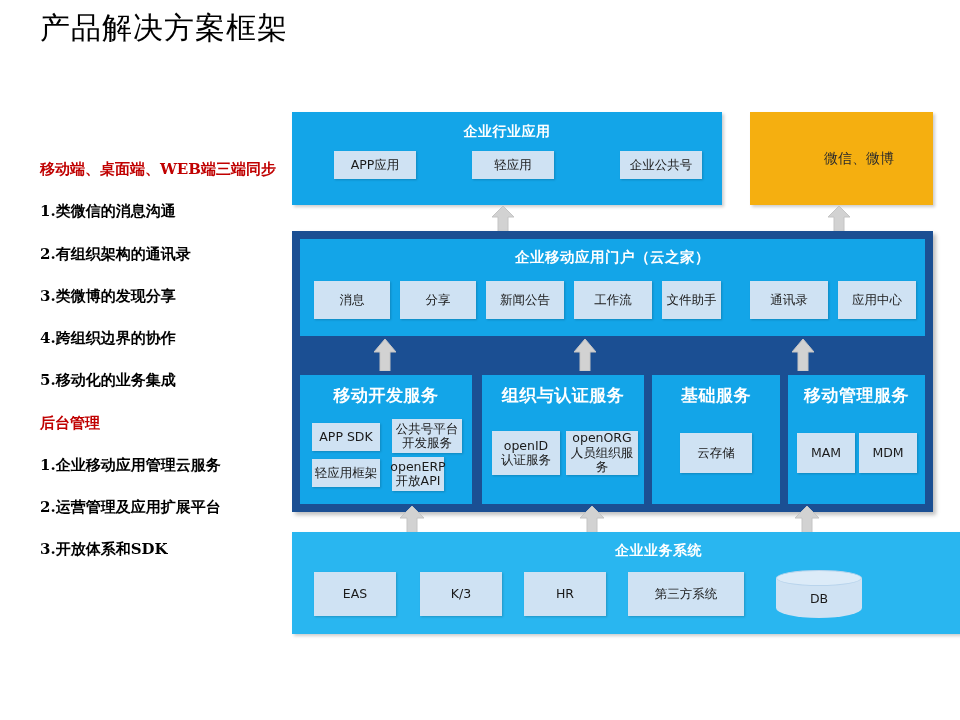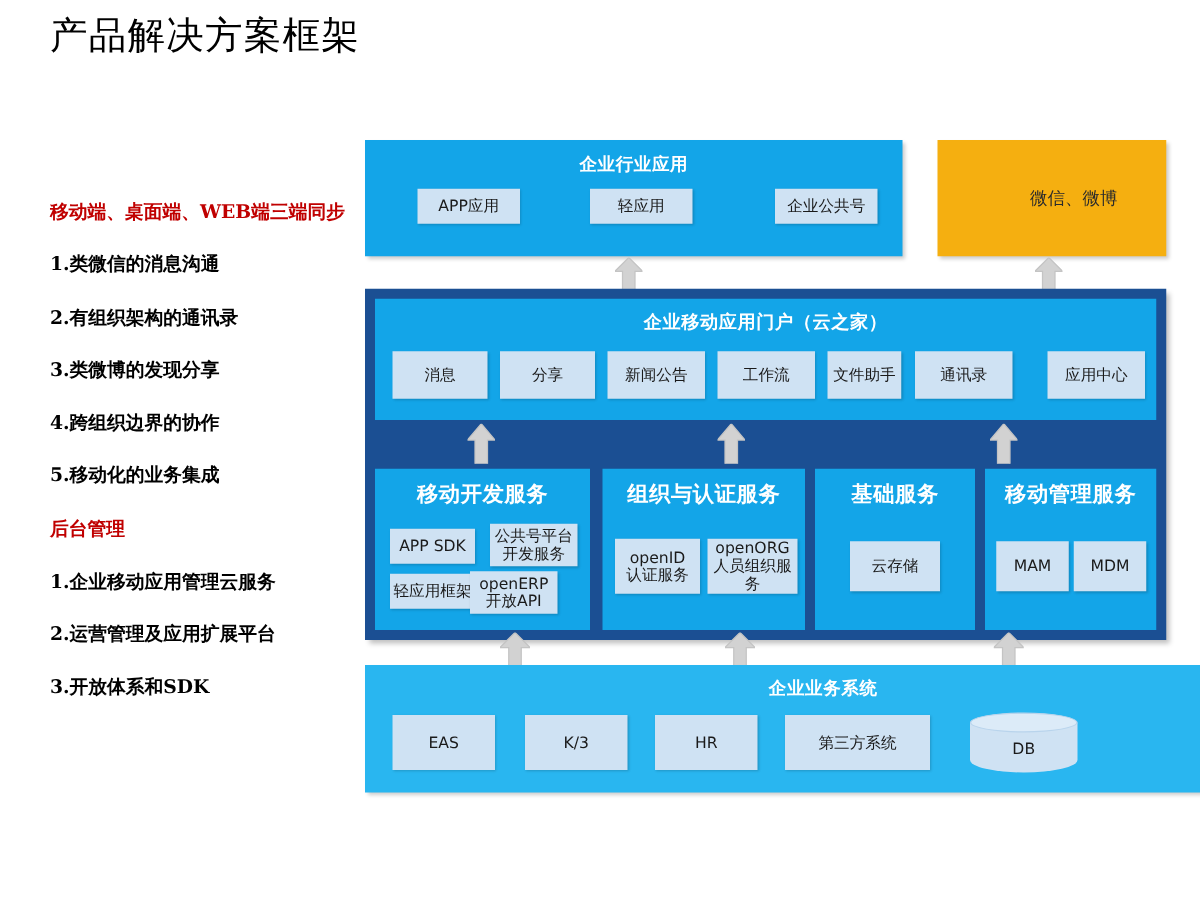--- a/index.html
+++ b/index.html
@@ -178,21 +178,21 @@
 
   <div class="panel" id="platform-container">
 
     <div id="portal-panel">
       <div class="panel-title">企业移动应用门户（云之家）</div>
       <div class="chip" style="left:14px;width:76px;">消息</div>
       <div class="chip" style="left:100px;width:76px;">分享</div>
       <div class="chip" style="left:186px;width:78px;">新闻公告</div>
       <div class="chip" style="left:274px;width:78px;font-family:Liberation Serif, serif;">工作流</div>
       <div class="chip" style="left:362px;width:59px;">文件助手</div>
-      <div class="chip" style="left:432px;width:78px;">通讯录</div>
+      <div class="chip" style="left:450px;width:78px;">通讯录</div>
       <div class="chip" style="left:538px;width:78px;">应用中心</div>
     </div>
 
     <div class="arrow" style="left:82px;top:108px;">
       <svg width="22" height="32" viewBox="0 0 22 32">
           <polygon points="11,0 22,13 16,13 16,32 6,32 6,13 0,13" fill="#D2D2D2" stroke="#C4C4C4" stroke-width="1"></polygon>
         </svg>
     </div>
     <div class="arrow" style="left:282px;top:108px;">
       <svg width="22" height="32" viewBox="0 0 22 32">
@@ -203,21 +203,21 @@
       <svg width="22" height="32" viewBox="0 0 22 32">
           <polygon points="11,0 22,13 16,13 16,32 6,32 6,13 0,13" fill="#D2D2D2" stroke="#C4C4C4" stroke-width="1"></polygon>
         </svg>
     </div>
 
     <div class="svc" id="svc-dev">
       <div class="panel-title">移动开发服务</div>
       <div class="chip" style="left:12px;top:48px;width:68px;height:28px;">APP SDK</div>
       <div class="chip" style="left:92px;top:44px;width:70px;height:34px;">公共号平台<br>开发服务</div>
       <div class="chip" style="left:12px;top:84px;width:68px;height:28px;">轻应用框架</div>
-      <div class="chip" style="left:76px;top:82px;width:70px;height:34px;">openERP<br>开放API</div>
+      <div class="chip" style="left:92px;top:82px;width:52px;height:34px;">openERP<br>开放API</div>
     </div>
 
     <div class="svc" id="svc-base">
       <div class="panel-title">基础服务</div>
       <div class="chip" style="left:28px;top:58px;width:72px;height:40px;">云存储</div>
     </div>
 
     <div class="svc" id="svc-auth">
       <div class="panel-title">组织与认证服务</div>
       <div class="chip" style="left:10px;top:56px;width:68px;height:44px;">openID<br>认证服务</div>

